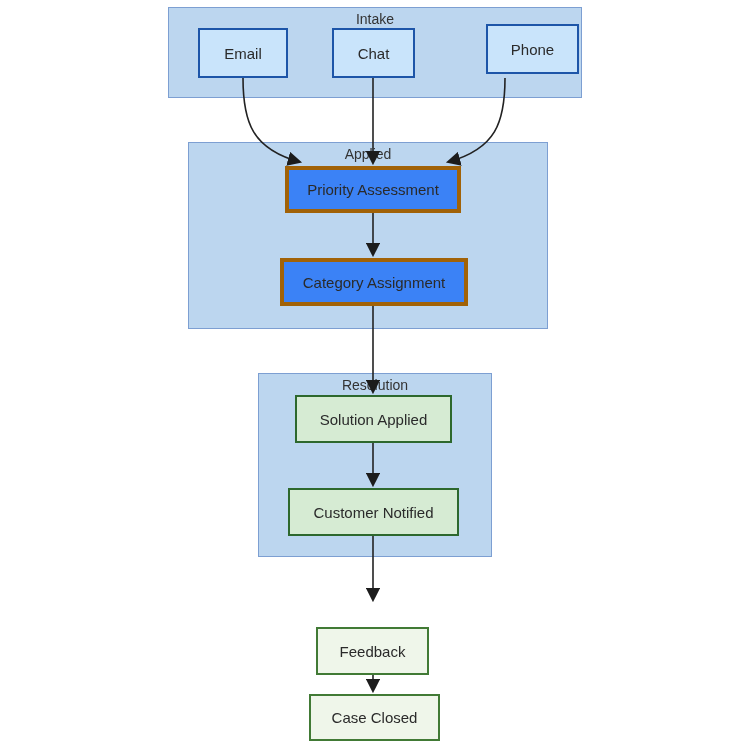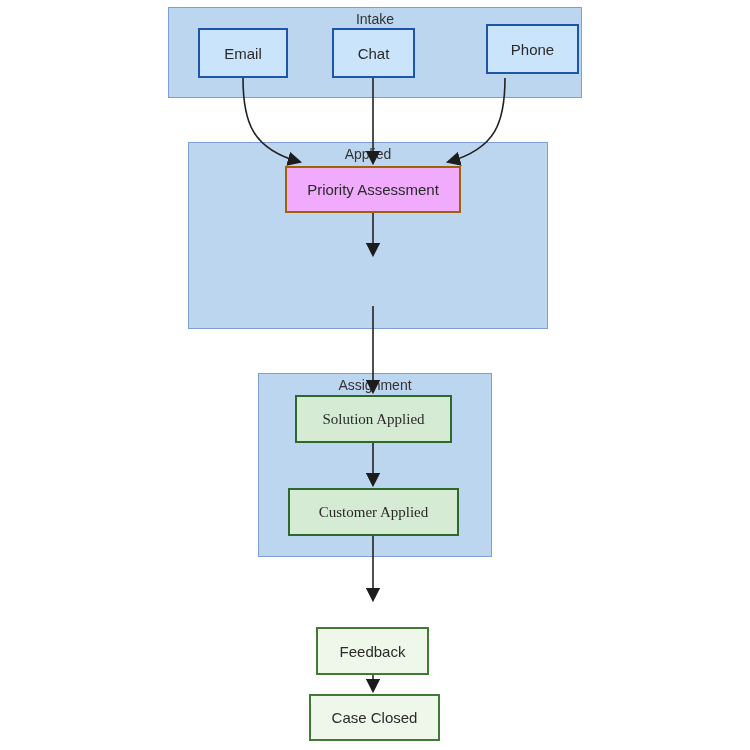--- a/index.html
+++ b/index.html
@@ -42,22 +42,22 @@
     position: absolute;
     box-sizing: border-box;
     display: flex;
     align-items: center;
     justify-content: center;
     font-size: 15px;
     color: #2a2a2a;
     text-align: center;
   }
   .node.blue   { background: #c9e4fb; border: 2px solid #1d55a8; }
-  .node.yellow { background: #f0abfc; border: 2px solid #a16207; }
-  .node.green  { background: #d6ebd3; border: 2px solid #2d682d; font-family: Liberation Serif, serif; }
+  .node.yellow { background: #3b82f6; border: 4px solid #a16207; }
+  .node.green  { background: #d6ebd3; border: 2px solid #2d682d; }
   .node.pale   { background: #eff6ea; border: 2px solid #417a35; }
 
   #node-email    { left: 198px; top: 28px;  width: 90px;  height: 50px; }
   #node-chat     { left: 332px; top: 28px;  width: 83px;  height: 50px; }
   #node-phone    { left: 458px; top: 24px;  width: 93px;  height: 50px; margin-left: 28px; }
   #node-priority { left: 285px; top: 166px; width: 176px; height: 47px; }
   #node-category { left: 280px; top: 258px; width: 188px; height: 48px; }
   #node-solution { left: 295px; top: 395px; width: 157px; height: 48px; }
   #node-notified { left: 288px; top: 488px; width: 171px; height: 48px; }
   #node-feedback { left: 316px; top: 603px; width: 113px; height: 48px; margin-top: 24px; }
@@ -68,21 +68,21 @@
 
 <div class="canvas">
 
   <div class="cluster" id="cluster-intake">
     <div class="cluster-label">Intake</div>
   </div>
   <div class="cluster" id="cluster-triage">
     <div class="cluster-label">Applied</div>
   </div>
   <div class="cluster" id="cluster-resolution">
-    <div class="cluster-label">Assignment</div>
+    <div class="cluster-label">Resolution</div>
   </div>
 
   <svg class="edges" viewBox="0 0 750 750" xmlns="http://www.w3.org/2000/svg">
     <defs>
       <marker id="arrowhead" viewBox="0 0 10 10" refX="8.5" refY="5" markerWidth="9" markerHeight="9" orient="auto-start-reverse">
         <path d="M0,0 L10,5 L0,10 z" fill="#1c1c1c"></path>
       </marker>
     </defs>
     <g fill="none" stroke="#222222" stroke-width="1.6">
       <path d="M243,78 C243,122 252,149 300,162" marker-end="url(#arrowhead)"></path>
@@ -101,25 +101,28 @@
   </div>
   <div class="node blue" id="node-chat">
     <span>Chat</span>
   </div>
   <div class="node blue" id="node-phone">
     <span>Phone</span>
   </div>
   <div class="node yellow" id="node-priority">
     <span>Priority Assessment</span>
   </div>
+  <div class="node yellow" id="node-category">
+    <span>Category Assignment</span>
+  </div>
   <div class="node green" id="node-solution">
     <span>Solution Applied</span>
   </div>
   <div class="node green" id="node-notified">
-    <span>Customer Applied</span>
+    <span>Customer Notified</span>
   </div>
   <div class="node pale" id="node-feedback">
     <span>Feedback</span>
   </div>
   <div class="node pale" id="node-closed">
     <span>Case Closed</span>
   </div>
 
 </div>
 

